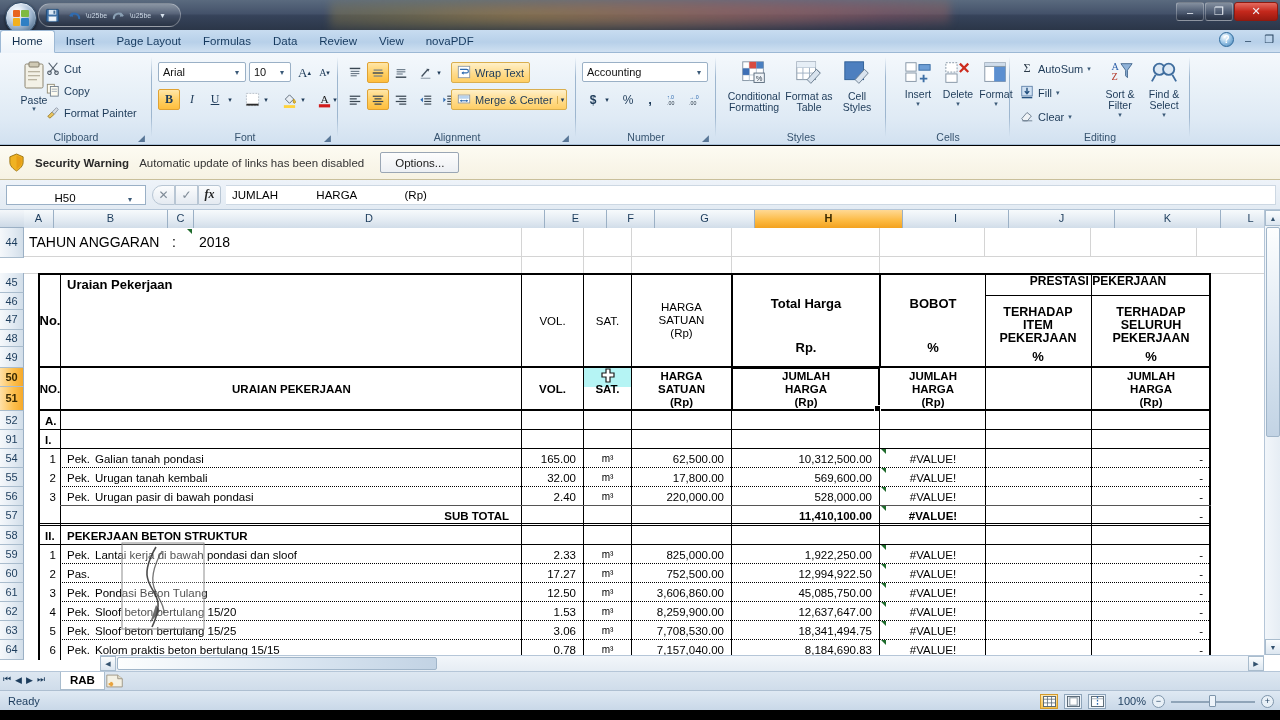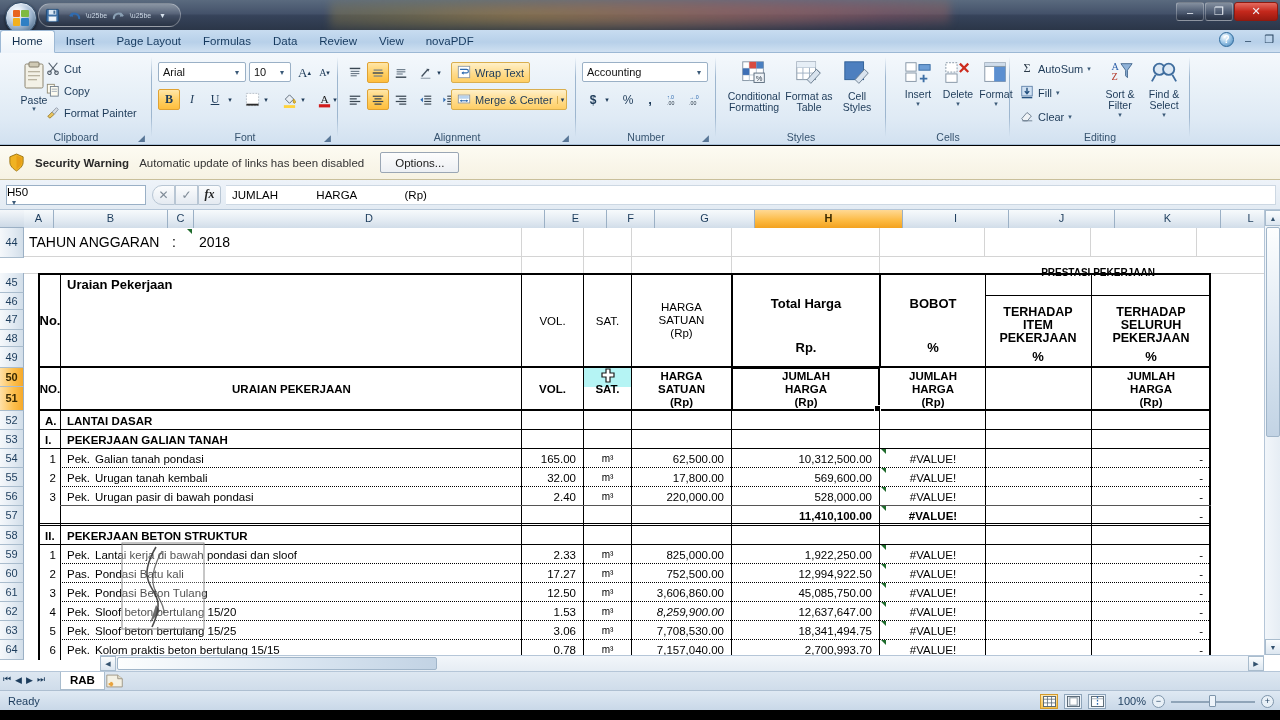--- a/index.html
+++ b/index.html
@@ -150,22 +150,22 @@
 
   
   .fbar{
     position:absolute; left:0; top:180px; width:1280px; height:30px;
     background:linear-gradient(180deg,#eef3f9,#e3ebf3);
     border-bottom:1px solid #b5c6d8;
     display:flex; align-items:center;
   }
   .namebox{
     margin-left:6px; width:140px; height:20px; background:#fff;
-    border:1px solid #9ab0c6; display:flex; align-items:flex-start; font-size:11.5px;
-    padding:0 2px 0 0; cursor:text;flex-direction:column;
+    border:1px solid #9ab0c6; display:flex; align-items:flex-end; font-size:11.5px;
+    padding:0 8px 0 0; cursor:text;
   }
   .namebox .nv{ flex:1; text-align:center; }
   .namebox .na{ width:14px; text-align:center; font-size:8px; color:#3b5a78;}
   .fb-btns{ display:flex; align-items:center; margin-left:6px; gap:0px;}
   .fb-b{
     width:23px;height:20px; display:flex;align-items:center;justify-content:center;
     font-size:12px; color:#7e8a96; cursor:pointer;
     background:linear-gradient(180deg,#fbfcfd,#e4eaf1); border:1px solid #b8c6d4;
   }
   .fb-b.fx{ color:#222; font-style:italic; font-family:"Liberation Serif",serif; font-weight:bold;}
@@ -767,21 +767,21 @@
       <div class="rh" style="top:0;  height:28px;">43</div>
       <div class="rh" style="top:28; height:30px;">44</div>
       <div class="rh" style="top:45px; height:20px;">45</div>
       <div class="rh" style="top:65px; height:17px;">46</div>
       <div class="rh" style="top:82px; height:20px;">47</div>
       <div class="rh" style="top:102px;height:17px;">48</div>
       <div class="rh" style="top:119px;height:21px;">49</div>
       <div class="rh sel" style="top:140px;height:19px;">50</div>
       <div class="rh sel" style="top:159px;height:24px;">51</div>
       <div class="rh" style="top:183px;height:19px;">52</div>
-      <div class="rh" style="top:202px;height:19px;">53</div>
+      <div class="rh" style="top:202px;height:19px;">91</div>
       <div class="rh" style="top:221px;height:19px;">54</div>
       <div class="rh" style="top:240px;height:19px;">55</div>
       <div class="rh" style="top:259px;height:19px;">56</div>
       <div class="rh" style="top:278px;height:20px;">57</div>
       <div class="rh" style="top:298px;height:19px;">58</div>
       <div class="rh" style="top:317px;height:19px;">59</div>
       <div class="rh" style="top:336px;height:19px;">60</div>
       <div class="rh" style="top:355px;height:19px;">61</div>
       <div class="rh" style="top:374px;height:19px;">62</div>
       <div class="rh" style="top:393px;height:19px;">63</div>
@@ -826,21 +826,21 @@
       <div class="cell c" style="left:560px; top:45px; width:47px; height:95px;">SAT.</div>
       <div class="cell c multi" style="left:608px; top:45px; width:99px; height:95px;">
         <span>HARGA</span>
         <span>SATUAN</span>
         <span>(Rp)</span>
       </div>
       <div class="cell c b" style="left:709px; top:52px; width:146px; height:46px; font-size:13px;">Total Harga</div>
       <div class="cell c b" style="left:709px; top:108px; width:146px; height:22px; font-size:13px;">Rp.</div>
       <div class="cell c b" style="left:857px; top:52px; width:104px; height:46px; font-size:13px;">BOBOT</div>
       <div class="cell c b" style="left:857px; top:108px; width:104px; height:22px; font-size:13px;">%</div>
-      <div class="cell c b" style="left:962px; top:34px; width:224px; height:21px; font-size:10px;">PRESTASI PEKERJAAN</div>
+      <div class="cell c b" style="left:962px; top:42px; width:224px; height:21px; font-size:12px;">PRESTASI PEKERJAAN</div>
       <div class="cell c multi b" style="left:962px; top:69px; width:104px; height:56px; font-size:12.5px;">
         <span>TERHADAP</span>
         <span>ITEM</span>
         <span>PEKERJAAN</span>
       </div>
       <div class="cell c b" style="left:962px; top:118px; width:104px; height:20px; font-size:13px;">%</div>
       <div class="cell c multi b" style="left:1068px; top:69px; width:118px; height:56px; font-size:12.5px;">
         <span>TERHADAP</span>
         <span>SELURUH</span>
         <span>PEKERJAAN</span>
@@ -892,25 +892,23 @@
       <div class="bd" style="left:497px; top:183px; width:1px; height:249px;"></div>
       <div class="bd" style="left:559px; top:183px; width:1px; height:249px;"></div>
       <div class="bd" style="left:607px; top:183px; width:1px; height:249px;"></div>
       <div class="bd" style="left:707px; top:183px; width:1px; height:249px;"></div>
       <div class="bd" style="left:855px; top:183px; width:1px; height:249px;"></div>
       <div class="bd" style="left:961px; top:183px; width:1px; height:249px;"></div>
       <div class="bd" style="left:1067px;top:183px; width:1px; height:249px;"></div>
       <div class="bd" style="left:1185px;top:183px; width:2px; height:249px;"></div>
 
       <div class="cell b" style="left:18px; top:183px; width:20px; height:19px;">A.</div>
-      <div class="cell b" style="left:40px; top:183px; width:400px; height:19px;">LANTAI DASAR</div>
       <div class="bd" style="left:14px; top:201px; width:1173px; height:1px;"></div>
 
       <div class="cell b" style="left:18px; top:202px; width:20px; height:19px;">I.</div>
-      <div class="cell b" style="left:40px; top:202px; width:400px; height:19px;">PEKERJAAN GALIAN TANAH</div>
       <div class="bd" style="left:14px; top:220px; width:1173px; height:1px;"></div>
 
       <div class="cell r" style="left:16px; top:221px; width:19px; height:19px;">1</div>
       <div class="cell" style="left:40px; top:221px; width:26px; height:19px;">Pek.</div>
       <div class="cell" style="left:68px; top:221px; width:420px; height:19px;">Galian tanah pondasi</div>
       <div class="cell r" style="left:498px; top:221px; width:57px; height:19px;">165.00</div>
       <div class="cell c" style="left:560px; top:221px; width:47px; height:19px; font-size:10px;">m³</div>
       <div class="cell r" style="left:608px; top:221px; width:95px; height:19px;">62,500.00</div>
       <div class="cell r" style="left:709px; top:221px; width:142px; height:19px;">10,312,500.00</div>
       <div class="cell c" style="left:857px; top:221px; width:104px; height:19px;">#VALUE!</div>
@@ -935,20 +933,21 @@
       <div class="cell" style="left:68px; top:259px; width:420px; height:19px;">Urugan pasir di bawah pondasi</div>
       <div class="cell r" style="left:498px; top:259px; width:57px; height:19px;">2.40</div>
       <div class="cell c" style="left:560px; top:259px; width:47px; height:19px; font-size:10px;">m³</div>
       <div class="cell r" style="left:608px; top:259px; width:95px; height:19px;">220,000.00</div>
       <div class="cell r" style="left:709px; top:259px; width:142px; height:19px;">528,000.00</div>
       <div class="cell c" style="left:857px; top:259px; width:104px; height:19px;">#VALUE!</div>
       <div class="cell r" style="left:1068px; top:259px; width:114px; height:19px;">-</div>
       <div class="tri" style="left:857px; top:259px;"></div>
       <div class="bd" style="left:36px; top:277px; width:1151px; height:1px; background:#555;"></div>
 
+      <div class="cell b" style="left:68px; top:278px; width:420px; height:20px; justify-content:flex-end;">SUB TOTAL</div>
       <div class="cell r b" style="left:709px; top:278px; width:142px; height:20px;">11,410,100.00</div>
       <div class="cell c b" style="left:857px; top:278px; width:104px; height:20px;">#VALUE!</div>
       <div class="cell r" style="left:1068px; top:278px; width:114px; height:20px;">-</div>
       <div class="tri" style="left:857px; top:278px;"></div>
       <div class="bd" style="left:14px; top:295px; width:1173px; height:1px;"></div>
       <div class="bd" style="left:14px; top:297px; width:1173px; height:1px;"></div>
 
       <div class="cell b" style="left:18px; top:298px; width:20px; height:19px;">II.</div>
       <div class="cell b" style="left:40px; top:298px; width:400px; height:19px;">PEKERJAAN BETON STRUKTUR</div>
       <div class="bd" style="left:14px; top:316px; width:1173px; height:1px;"></div>
@@ -960,21 +959,20 @@
       <div class="cell c" style="left:560px; top:317px; width:47px; height:19px; font-size:10px;">m³</div>
       <div class="cell r" style="left:608px; top:317px; width:95px; height:19px;">825,000.00</div>
       <div class="cell r" style="left:709px; top:317px; width:142px; height:19px;">1,922,250.00</div>
       <div class="cell c" style="left:857px; top:317px; width:104px; height:19px;">#VALUE!</div>
       <div class="cell r" style="left:1068px; top:317px; width:114px; height:19px;">-</div>
       <div class="tri" style="left:857px; top:317px;"></div>
       <div class="dot-h" style="left:36px; top:335px; width:1151px;"></div>
 
       <div class="cell r" style="left:16px; top:336px; width:19px; height:19px;">2</div>
       <div class="cell" style="left:40px; top:336px; width:26px; height:19px;">Pas.</div>
-      <div class="cell" style="left:68px; top:336px; width:420px; height:19px;">Pondasi Batu kali</div>
       <div class="cell r" style="left:498px; top:336px; width:57px; height:19px;">17.27</div>
       <div class="cell c" style="left:560px; top:336px; width:47px; height:19px; font-size:10px;">m³</div>
       <div class="cell r" style="left:608px; top:336px; width:95px; height:19px;">752,500.00</div>
       <div class="cell r" style="left:709px; top:336px; width:142px; height:19px;">12,994,922.50</div>
       <div class="cell c" style="left:857px; top:336px; width:104px; height:19px;">#VALUE!</div>
       <div class="cell r" style="left:1068px; top:336px; width:114px; height:19px;">-</div>
       <div class="tri" style="left:857px; top:336px;"></div>
       <div class="dot-h" style="left:36px; top:354px; width:1151px;"></div>
 
       <div class="cell r" style="left:16px; top:355px; width:19px; height:19px;">3</div>
@@ -987,21 +985,21 @@
       <div class="cell c" style="left:857px; top:355px; width:104px; height:19px;">#VALUE!</div>
       <div class="cell r" style="left:1068px; top:355px; width:114px; height:19px;">-</div>
       <div class="tri" style="left:857px; top:355px;"></div>
       <div class="dot-h" style="left:36px; top:373px; width:1151px;"></div>
 
       <div class="cell r" style="left:16px; top:374px; width:19px; height:19px;">4</div>
       <div class="cell" style="left:40px; top:374px; width:26px; height:19px;">Pek.</div>
       <div class="cell" style="left:68px; top:374px; width:420px; height:19px;">Sloof beton bertulang 15/20</div>
       <div class="cell r" style="left:498px; top:374px; width:57px; height:19px;">1.53</div>
       <div class="cell c" style="left:560px; top:374px; width:47px; height:19px; font-size:10px;">m³</div>
-      <div class="cell r" style="left:608px; top:374px; width:95px; height:19px;font-style:italic;">8,259,900.00</div>
+      <div class="cell r" style="left:608px; top:374px; width:95px; height:19px;">8,259,900.00</div>
       <div class="cell r" style="left:709px; top:374px; width:142px; height:19px;">12,637,647.00</div>
       <div class="cell c" style="left:857px; top:374px; width:104px; height:19px;">#VALUE!</div>
       <div class="cell r" style="left:1068px; top:374px; width:114px; height:19px;">-</div>
       <div class="tri" style="left:857px; top:374px;"></div>
       <div class="dot-h" style="left:36px; top:392px; width:1151px;"></div>
 
       <div class="cell r" style="left:16px; top:393px; width:19px; height:19px;">5</div>
       <div class="cell" style="left:40px; top:393px; width:26px; height:19px;">Pek.</div>
       <div class="cell" style="left:68px; top:393px; width:420px; height:19px;">Sloof beton bertulang 15/25</div>
       <div class="cell r" style="left:498px; top:393px; width:57px; height:19px;">3.06</div>
@@ -1012,21 +1010,21 @@
       <div class="cell r" style="left:1068px; top:393px; width:114px; height:19px;">-</div>
       <div class="tri" style="left:857px; top:393px;"></div>
       <div class="dot-h" style="left:36px; top:411px; width:1151px;"></div>
 
       <div class="cell r" style="left:16px; top:412px; width:19px; height:19px;">6</div>
       <div class="cell" style="left:40px; top:412px; width:26px; height:19px;">Pek.</div>
       <div class="cell" style="left:68px; top:412px; width:420px; height:19px;">Kolom praktis beton bertulang 15/15</div>
       <div class="cell r" style="left:498px; top:412px; width:57px; height:19px;">0.78</div>
       <div class="cell c" style="left:560px; top:412px; width:47px; height:19px; font-size:10px;">m³</div>
       <div class="cell r" style="left:608px; top:412px; width:95px; height:19px;">7,157,040.00</div>
-      <div class="cell r" style="left:709px; top:412px; width:142px; height:19px;">2,700,993.70</div>
+      <div class="cell r" style="left:709px; top:412px; width:142px; height:19px;">8,184,690.83</div>
       <div class="cell c" style="left:857px; top:412px; width:104px; height:19px;">#VALUE!</div>
       <div class="cell r" style="left:1068px; top:412px; width:114px; height:19px;">-</div>
       <div class="tri" style="left:857px; top:412px;"></div>
 
       <div class="pen-cursor" style="left:96px; top:313px;">
         <svg width="86" height="102" viewBox="0 0 86 102">
           <rect x="2" y="2" width="82" height="86" fill="#ffffff" fill-opacity="0.30" stroke="#8e8e8e"></rect>
           <path d="M36 6 C36 6 26 22 27 34 C28 46 37 52 38 62 C39 72 32 86 32 86" stroke="#2b2b2b" stroke-width="1.6" fill="none" stroke-opacity=".85"></path>
           <path d="M42 10 C42 10 31 28 33 42 C35 56 44 60 44 72" stroke="#3a3a3a" stroke-width="1.3" fill="none" stroke-opacity=".7"></path>
           <path d="M30 82 L36 64 L40 70 Z" fill="#4a4a4a" fill-opacity=".8"></path>

